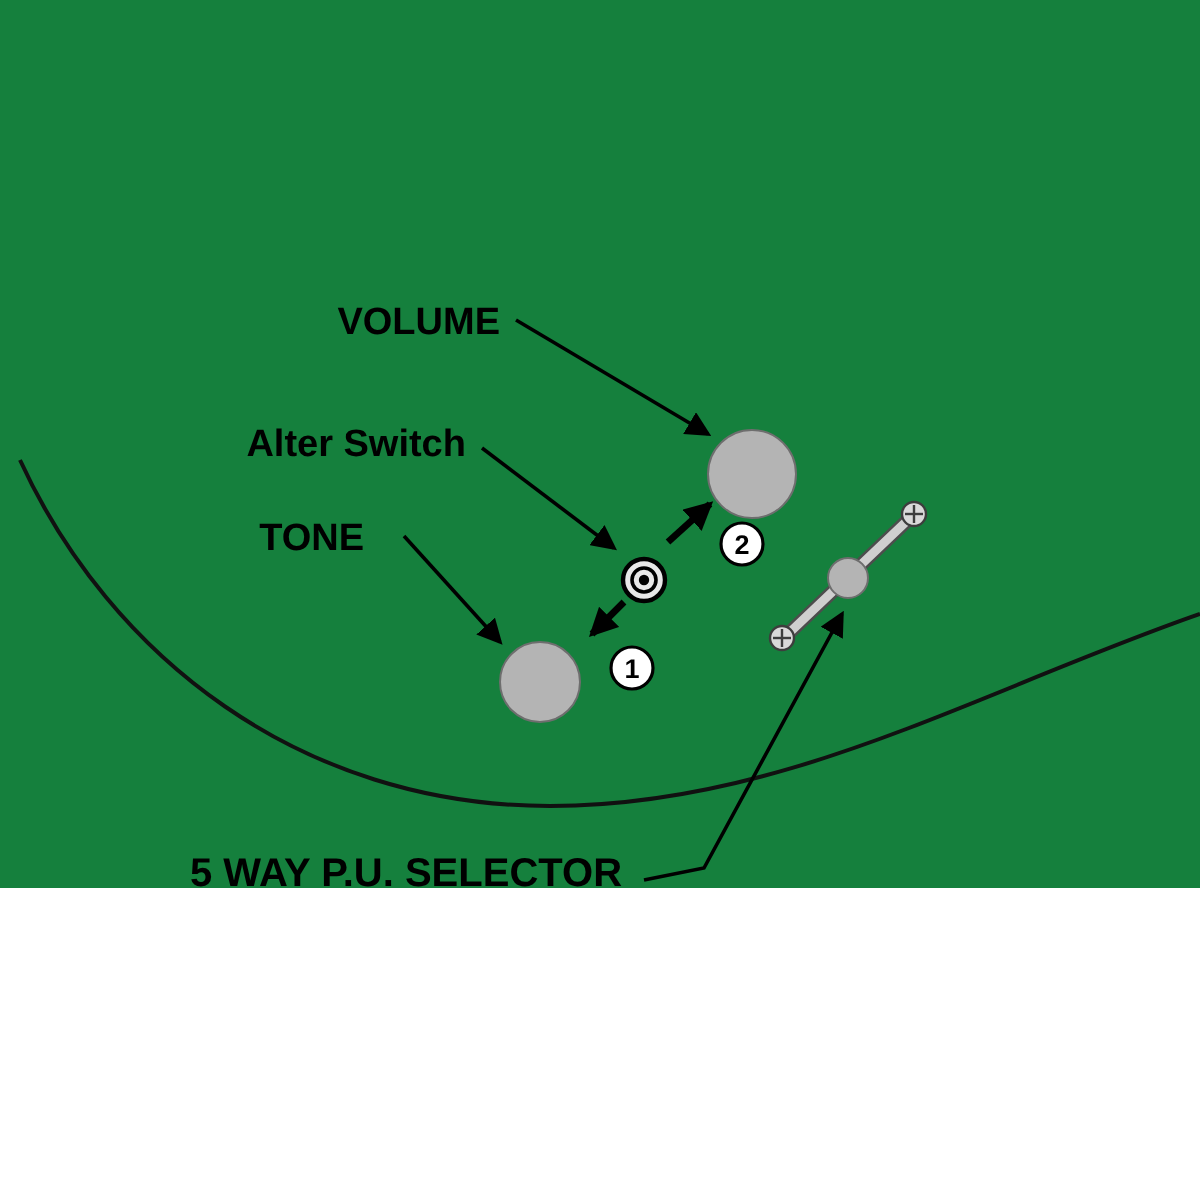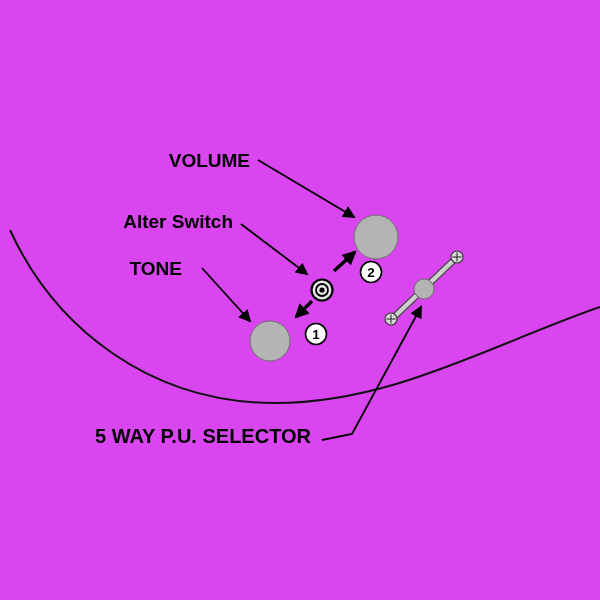--- a/index.html
+++ b/index.html
@@ -3,22 +3,22 @@
 <meta charset="utf-8">
 <style>
   html, body {
     margin: 0;
     padding: 0;
     background: #ffffff;
   }
   .stage {
     position: relative;
     width: 600px;
-    height: 600px;
-    background: #d946ef;
+    height: 444px;
+    background: #15803d;
     overflow: hidden;
     text-align: right;
   }
   svg {
     display: block;
   }
   .label-text {
     font-family: "Liberation Sans", sans-serif;
     font-weight: bold;
     fill: #000000;

